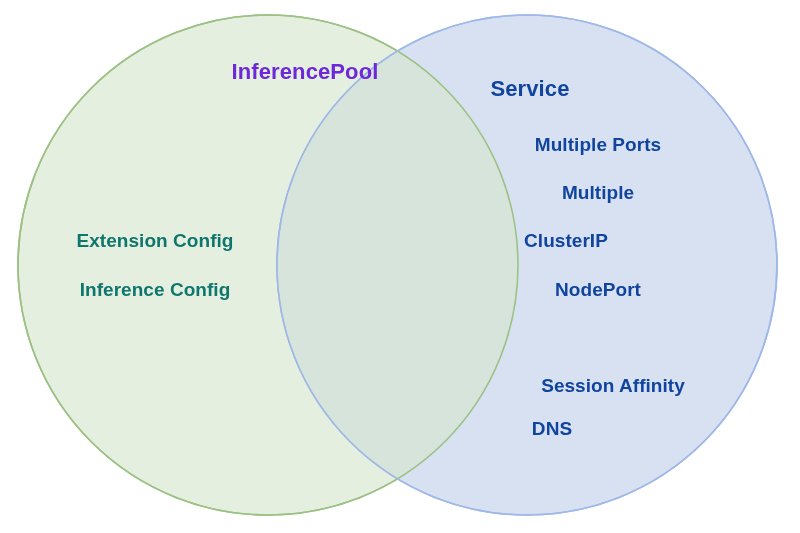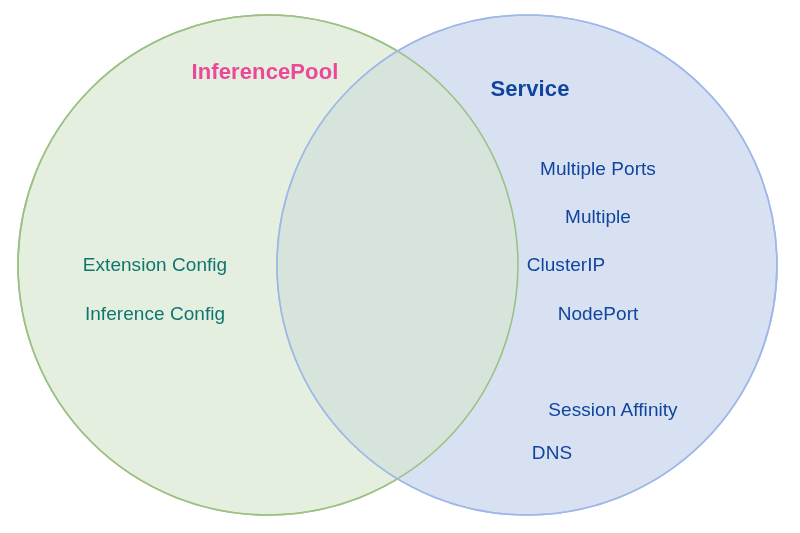--- a/index.html
+++ b/index.html
@@ -42,25 +42,24 @@
     text-align: center;
     line-height: 1.1;
   }
   .title {
     font-size: 22px;
     font-weight: bold;
     letter-spacing: 0.1px;
   }
   .item {
     font-size: 19px;
-    font-weight: normal;
+    font-weight: bold;
     letter-spacing: 0.05px;
-    margin-top: 24px;
   }
-  .green-text { color: #ec4899; }
+  .green-text { color: #6d28d9; margin-left: 40px; }
   .blue-text  { color: #11449e; }
   .teal-text  { color: #0f766e; }
 </style>
 </head>
 <body>
 
 <div id="venn-stage">
 
   <svg id="venn-svg" viewBox="0 0 800 533" aria-hidden="true">
     <defs>

